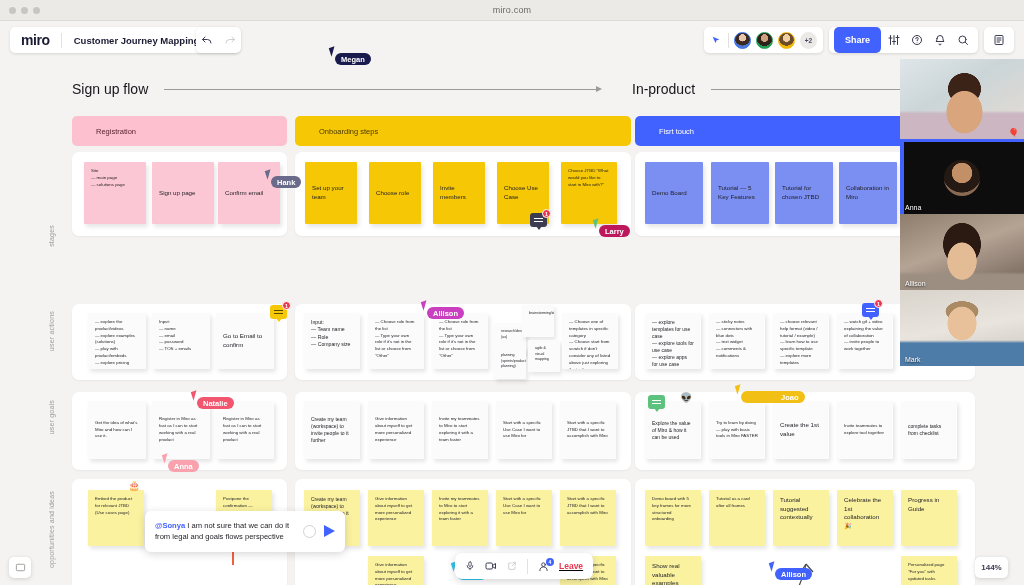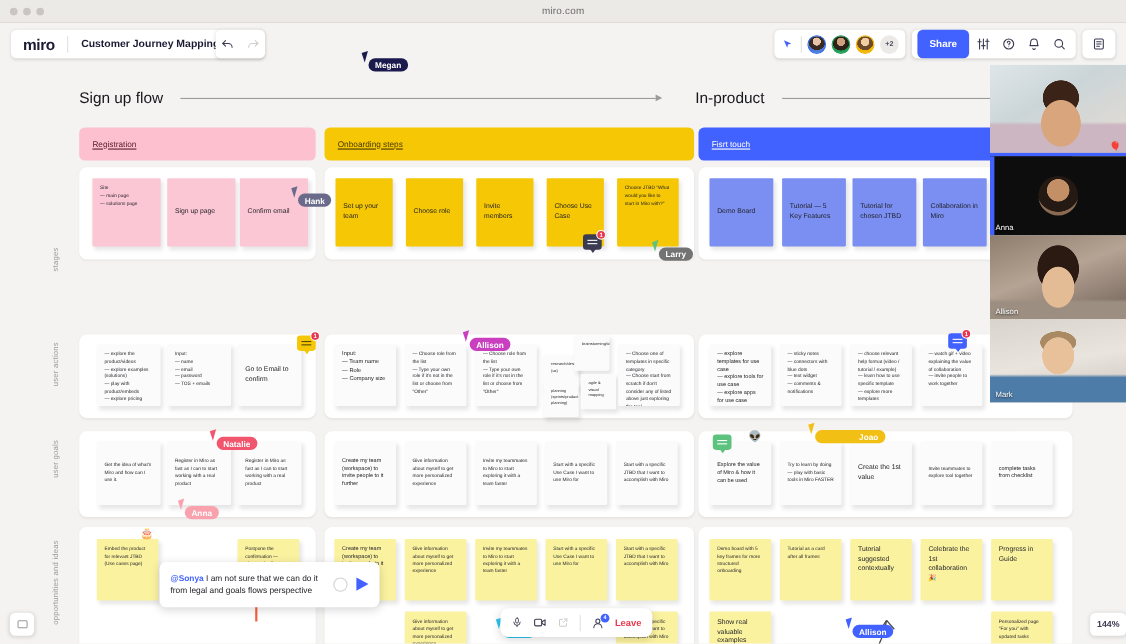--- a/index.html
+++ b/index.html
@@ -103,21 +103,21 @@
   }
 
   
   .lane {
     position: absolute; background: #fff; border-radius: 7px;
     box-shadow: 0 1px 2px rgba(0,0,0,.05);
   }
   .lane-head {
     position: absolute; border-radius: 5px; display: flex; align-items: center;
   }
-  .lane-head span { font-size: 7.5px; padding-left: 12px; text-decoration: underline; }
+  .lane-head span { font-size: 7.5px; padding-left: 24px; }
 
   
   .note {
     position: absolute; border-radius: 1px; padding: 6px 7px;
     font-size: 4.4px; line-height: 1.55; color: #1e1e24; overflow: hidden;
     box-shadow: 2px 3px 4px rgba(0,0,0,.10);
   }
   .note.big { font-size: 6.2px; line-height: 1.4; }
   .note.pink   { background: #fcc7d4; }
   .note.yellow { background: #f6c704; }
@@ -184,33 +184,33 @@
     position: absolute; left: 5px; bottom: 3px; color: #fff; font-size: 7px;
     text-shadow: 0 1px 2px rgba(0,0,0,.7);
   }
   .v-border { position: absolute; left: 0; top: 0; bottom: 0; width: 4px; background: #4262ff; }
   .v-underline { position: absolute; left: 0; right: 0; bottom: 0; height: 3px; background: #4262ff; }
 
   
   .meetbar {
     position: absolute; background: #fff; border-radius: 7px;
     box-shadow: 0 2px 9px rgba(0,0,0,.18); height: 26px;
-    display: flex; align-items: center; gap: 10px; padding: 0 10px;
+    display: flex; align-items: center; gap: 10px; padding: 0 10px; text-decoration: underline;
   }
   .mt-icon { color: #3b3b52; display: flex; align-items: center; }
   .leave { color: #e8384f; font-size: 8.5px; font-weight: 700; }
   .pbadge {
     position: absolute; top: -3px; right: -5px; width: 8px; height: 8px; border-radius: 50%;
     background: #4262ff; color: #fff; font-size: 5px; font-weight: 700;
     display: flex; align-items: center; justify-content: center;
   }
 
   
   .zoomchip {
-    position: absolute; right: 0; bottom: 7px; height: 21px; min-width: 33px;
+    position: absolute; right: 16px; bottom: 7px; height: 21px; min-width: 33px;
     background: #fff; border-radius: 5px; box-shadow: 0 1px 4px rgba(0,0,0,.15);
     display: flex; align-items: center; justify-content: center;
     font-size: 8px; font-weight: 700; color: #3b3b52;
   }
   .minichip {
     position: absolute; left: 9px; bottom: 7px; width: 22px; height: 21px;
     background: #fff; border-radius: 5px; box-shadow: 0 1px 4px rgba(0,0,0,.15);
     display: flex; align-items: center; justify-content: center;
   }
 
@@ -535,21 +535,21 @@
     <div class="cursor" style="left:330px; top:-12px; color:#1a1a4d;text-align:center;">
       <span class="arrow"></span>
       <span class="tag" style="background:#1a1a4d;">Megan</span>
     </div>
     <div class="cursor" style="left:266px; top:111px; color:#6a6a8a;">
       <span class="arrow"></span>
       <span class="tag" style="background:#6a6a8a;">Hank</span>
     </div>
     <div class="cursor" style="left:594px; top:160px; color:#5ec27f;">
       <span class="arrow"></span>
-      <span class="tag" style="background:#737373;">Larry</span>
+      <span class="tag" style="background:#be185d;">Larry</span>
     </div>
     <div class="cursor" style="left:422px; top:242px; color:#c93fc0;">
       <span class="arrow"></span>
       <span class="tag" style="background:#c93fc0;">Allison</span>
     </div>
     <div class="cursor" style="left:192px; top:332px; color:#f2556e;text-decoration:underline;">
       <span class="arrow"></span>
       <span class="tag" style="background:#f2556e;">Natalie</span>
     </div>
     <div class="cursor" style="left:163px; top:395px; color:#f9a2ae;">

